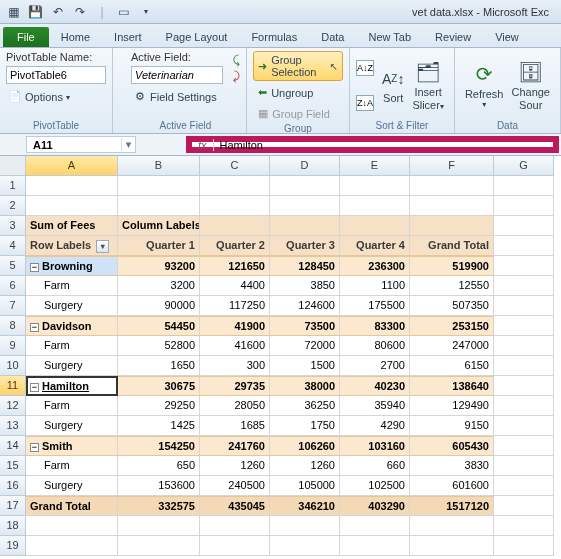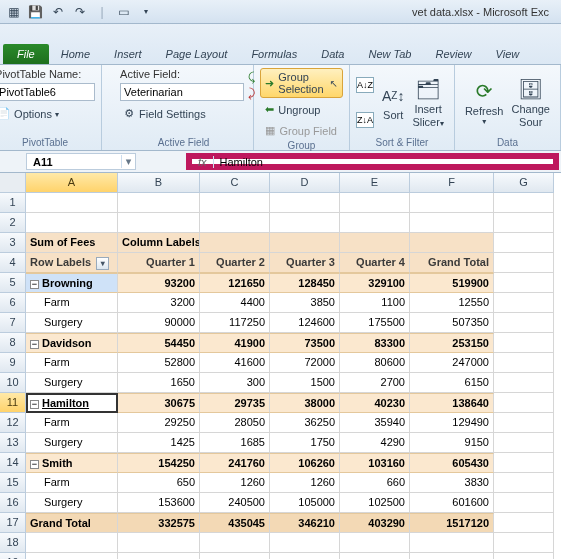--- a/index.html
+++ b/index.html
@@ -33,25 +33,24 @@
   .title-area {
     flex: 1;
     text-align: right;
     padding-right: 8px;
     color: #333;
     white-space: nowrap;
   }
   
   .ribbon-tabs {
     background: linear-gradient(#e8f0f8, #dce8f4);
-    height: 41px;
+    height: 24px;
     display: flex;
     align-items: flex-end;
     border-bottom: 1px solid #a3b8cc;
-    font-style: italic;
   }
   .file-tab {
     background: linear-gradient(#2a8a2a, #1d6f1d);
     color: #fff;
     padding: 4px 14px;
     border-radius: 2px 2px 0 0;
     margin-left: 3px;
     font-size: 11px;
   }
   .tab {
@@ -224,21 +223,21 @@
         <span style="font-size:8px;">▾</span>
       </div>
     </div>
     <div class="group-label">PivotTable</div>
   </div>
 
   <div class="group" style="width:140px;margin-left:12px;">
     <div style="display:flex;gap:4px;flex:1;">
       <div class="grp-flex" style="flex:1;">
         <div class="field-label">Active Field:</div>
-        <input class="field-input" style="width: 124px;" value="Veterinarian">
+        <input class="field-input" style="width: 92px; font-style: italic;" value="Veterinarian">
         <div class="small-btn">
           <span class="icon-sm">⚙</span>
           <span>Field Settings</span>
         </div>
       </div>
       <div style="display:flex;flex-direction:column;gap:2px;justify-content:flex-start;padding-top:2px;">
         <span style="color:#2a7a2a;font-size:12px;">⤹</span>
         <span style="color:#b33;font-size:12px;">⤸</span>
       </div>
     </div>
@@ -364,21 +363,21 @@
         <div class="cell cE pv-lbl  " style="text-align: right;">Quarter 4</div>
         <div class="cell cF pv-lbl  " style="text-align: right;">Grand Total</div>
         <div class="cell cG"></div>
       </div>
       <div class="row">
         <div class="rowh">5</div>
         <div class="cell cA pv-sub pv-sel"><span class="collapse-btn">−</span>Browning</div>
         <div class="cell cB pv-sub num">93200</div>
         <div class="cell cC pv-sub num">121650</div>
         <div class="cell cD pv-sub num">128450</div>
-        <div class="cell cE pv-sub num">329100</div>
+        <div class="cell cE pv-sub num">236300</div>
         <div class="cell cF pv-sub num">519900</div>
         <div class="cell cG"></div>
       </div>
       <div class="row">
         <div class="rowh">6</div>
         <div class="cell cA pv-body indent">Farm</div>
         <div class="cell cB pv-body num">3200</div>
         <div class="cell cC pv-body num">4400</div>
         <div class="cell cD pv-body num">3850</div>
         <div class="cell cE pv-body num">1100</div>

